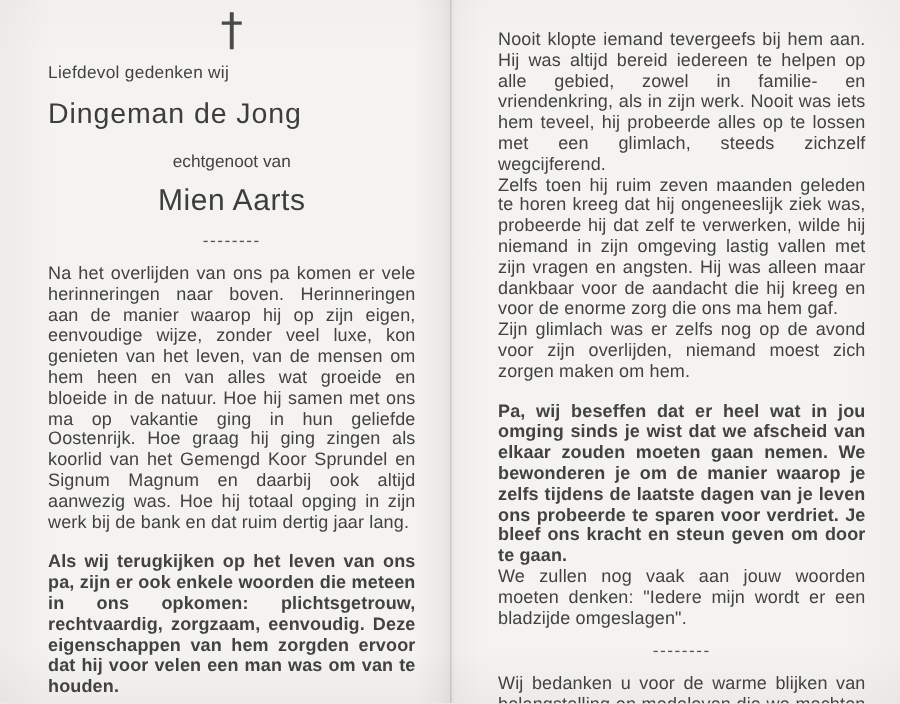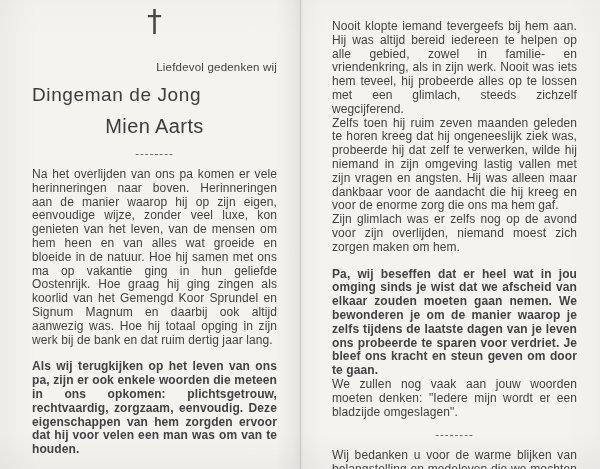--- a/index.html
+++ b/index.html
@@ -59,24 +59,23 @@
 
   .cross {
     text-align: center;
     font-size: 30px;
     line-height: 32px;
     margin-top: 5px;
     color: #4a4a4a;
     font-family: "DejaVu Sans", sans-serif;
   }
   .intro {
-    margin-top: 24px;
+    margin-top: 6px;
     font-size: 11.5px;
     letter-spacing: 0.2px;
-    text-align: right;
   }
   .name {
     margin-top: 11px;
     text-align: left;
     font-size: 19px;
     letter-spacing: 0.6px;
     color: #3d3d3d;
   }
   .relation {
     margin-top: 14px;
@@ -113,20 +112,21 @@
 <body>
 
 <div class="card">
   <div class="fold"></div>
   <div class="fold-line"></div>
 
   <div class="page page-left">
     <div class="cross">†</div>
     <div class="intro">Liefdevol gedenken wij</div>
     <div class="name">Dingeman de Jong</div>
+    <div class="relation">echtgenoot van</div>
     <div class="spouse">Mien Aarts</div>
     <div class="sep">--------</div>
     <p class="par">Na het overlijden van ons pa komen er vele herinneringen naar boven. Herinneringen aan de manier waarop hij op zijn eigen, eenvoudige wijze, zonder veel luxe, kon genieten van het leven, van de mensen om hem heen en van alles wat groeide en bloeide in de natuur. Hoe hij samen met ons ma op vakantie ging in hun geliefde Oostenrijk. Hoe graag hij ging zingen als koorlid van het Gemengd Koor Sprundel en Signum Magnum en daarbij ook altijd aanwezig was. Hoe hij totaal opging in zijn werk bij de bank en dat ruim dertig jaar lang.</p>
     <p class="par gap-s">Als wij terugkijken op het leven van ons pa, zijn er ook enkele woorden die meteen in ons opkomen: plichtsgetrouw, rechtvaardig, zorgzaam, eenvoudig. Deze eigenschappen van hem zorgden ervoor dat hij voor velen een man was om van te houden.</p>
   </div>
 
   <div class="page page-right">
     <p class="par p1-right">Nooit klopte iemand tevergeefs bij hem aan. Hij was altijd bereid iedereen te helpen op alle gebied, zowel in familie- en vriendenkring, als in zijn werk. Nooit was iets hem teveel, hij probeerde alles op te lossen met een glimlach, steeds zichzelf wegcijferend.</p>
     <p class="par">Zelfs toen hij ruim zeven maanden geleden te horen kreeg dat hij ongeneeslijk ziek was, probeerde hij dat zelf te verwerken, wilde hij niemand in zijn omgeving lastig vallen met zijn vragen en angsten. Hij was alleen maar dankbaar voor de aandacht die hij kreeg en voor de enorme zorg die ons ma hem gaf.</p>
     <p class="par">Zijn glimlach was er zelfs nog op de avond voor zijn overlijden, niemand moest zich zorgen maken om hem.</p>

